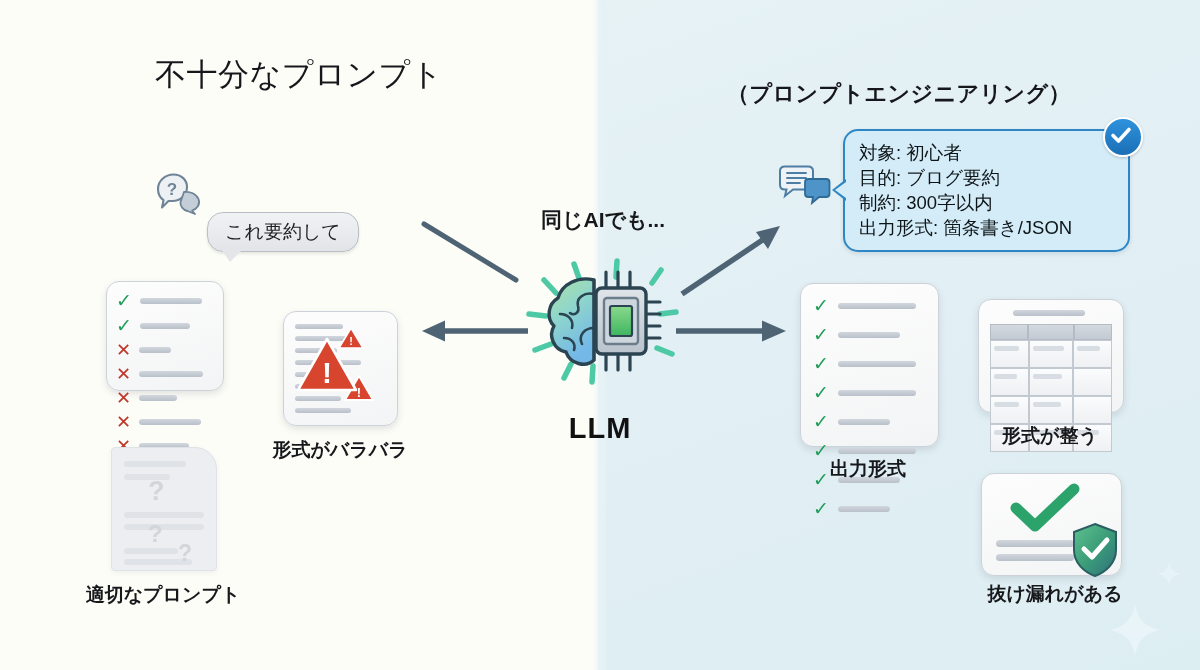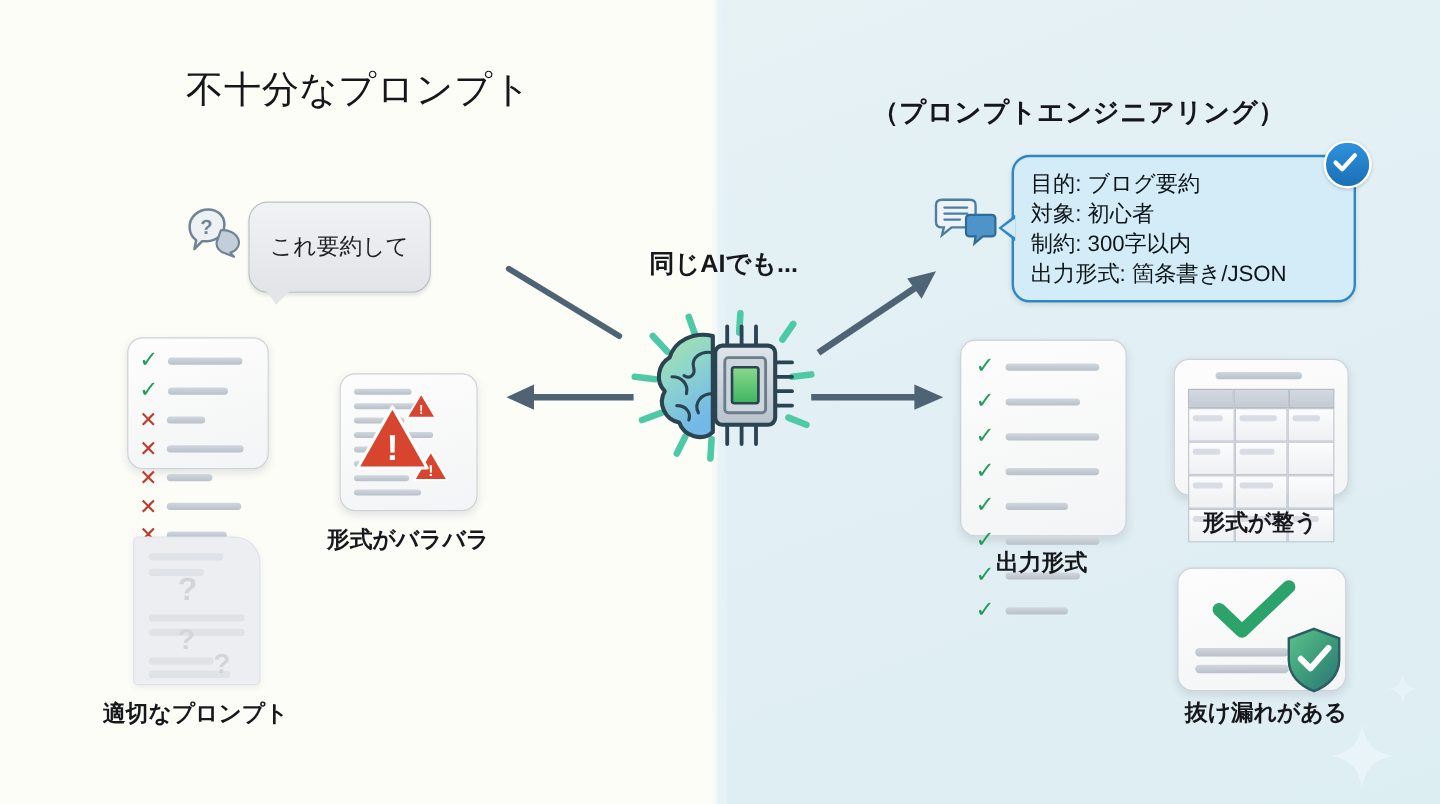--- a/index.html
+++ b/index.html
@@ -26,21 +26,21 @@
   #title-right-main{left:598px;top:40px;width:602px;font-size:29px;}
   #title-right-sub{left:598px;top:79px;width:602px;font-size:22px;font-weight:bold;}
 
   
   .caption{position:absolute;font-weight:bold;color:#16181b;font-size:19px;
     white-space:nowrap;text-align:center;}
 
   
   #bubble-left{position:absolute;left:207px;top:168px;}
   .bub-left-box{position:relative;background:linear-gradient(180deg,#f1f2f4 0%,#e2e4e8 100%);
-    border:1.6px solid #b9bec6;border-radius:16px;padding:24px 17px;box-shadow:0 2px 3px rgba(0,0,0,.09);}
+    border:1.6px solid #b9bec6;border-radius:16px;padding:6px 17px;box-shadow:0 2px 3px rgba(0,0,0,.09);margin-top:44px;}
   .bub-left-box span{font-size:19px;color:#1d2024;white-space:nowrap;}
   .bub-left-tail{position:absolute;left:13px;bottom:-11px;width:0;height:0;
     border-left:9px solid transparent;border-right:13px solid transparent;border-top:13px solid #e3e5e9;}
   .bub-left-tail::after{content:"";position:absolute;left:-9px;top:-14px;width:0;height:0;
     border-left:10px solid transparent;border-right:14px solid transparent;border-top:14px solid #b9bec6;z-index:-1;}
 
   
   #prompt-card{position:absolute;left:843px;top:129px;width:255px;
     background:#d4ecf8;border:2.3px solid #2e87c4;border-radius:15px;
     padding:9px 14px 10px 14px;box-shadow:0 2px 4px rgba(20,60,90,.13);}
@@ -185,20 +185,21 @@
       <line x1="106" y1="96" x2="106" y2="112"></line>
       <line x1="120" y1="44" x2="136" y2="44"></line>
       <line x1="120" y1="56" x2="136" y2="56"></line>
       <line x1="120" y1="68" x2="136" y2="68"></line>
       <line x1="120" y1="80" x2="136" y2="80"></line>
     </g>
     <rect x="72" y="30" width="50" height="66" rx="6" fill="url(#gchipbody)" stroke="#2b4452" stroke-width="3.4"></rect>
     <rect x="80" y="40" width="34" height="46" rx="3" fill="#cdd6dd" stroke="#6b7d8a" stroke-width="2.4"></rect>
     <rect x="86" y="48" width="22" height="30" rx="2" fill="url(#gcore)" stroke="#2b4452" stroke-width="2.2"></rect>
   </svg>
+  <div id="llm-label">LLM</div>
 
   <div class="card" style="left:106px;top:281px;width:116px;height:108px;">
     <div class="row" style="margin:9px 0 0 9px;">
         <span class="mark-ok">✓</span>
         <div class="bar" style="width:62px;height:6px;margin-left:8px;"></div>
       </div>
     <div class="row" style="margin:6px 0 0 9px;">
         <span class="mark-ok">✓</span>
         <div class="bar" style="width:50px;height:6px;margin-left:8px;"></div>
       </div>
@@ -272,22 +273,22 @@
     <path d="M28 19 C28 17 29.5 16 31.5 16 L49 16 C51 16 52.5 17 52.5 19 L52.5 31 C52.5 33 51 34 49 34 L42 34 L35 40 L36 34 L31.5 34 C29.5 34 28 33 28 31 Z" fill="#4e94c8" stroke="#2e6b96" stroke-width="1.8"></path>
   </svg>
 
   <div id="prompt-card">
     <div id="prompt-tail"></div>
     <div id="check-badge">
       <svg width="32" height="32" viewBox="0 0 32 32">
           <path d="M8 16.5 L13.5 22 L24 10.5" fill="none" stroke="#fff" stroke-width="3.6" stroke-linecap="round" stroke-linejoin="round"></path>
         </svg>
     </div>
+    <div class="line">対象: 初心者</div>
     <div class="line">目的: ブログ要約</div>
-    <div class="line">対象: 初心者</div>
     <div class="line">制約: 300字以内</div>
     <div class="line">出力形式: 箇条書き/JSON</div>
   </div>
 
   <div class="card" style="left:800px;top:283px;width:137px;height:162px;">
     <div class="row" style="margin:12px 0 0 12px;">
         <span class="mark-ok">✓</span>
         <div class="bar" style="width:78px;height:6px;margin-left:9px;"></div>
       </div>
     <div class="row" style="margin:10px 0 0 12px;">

